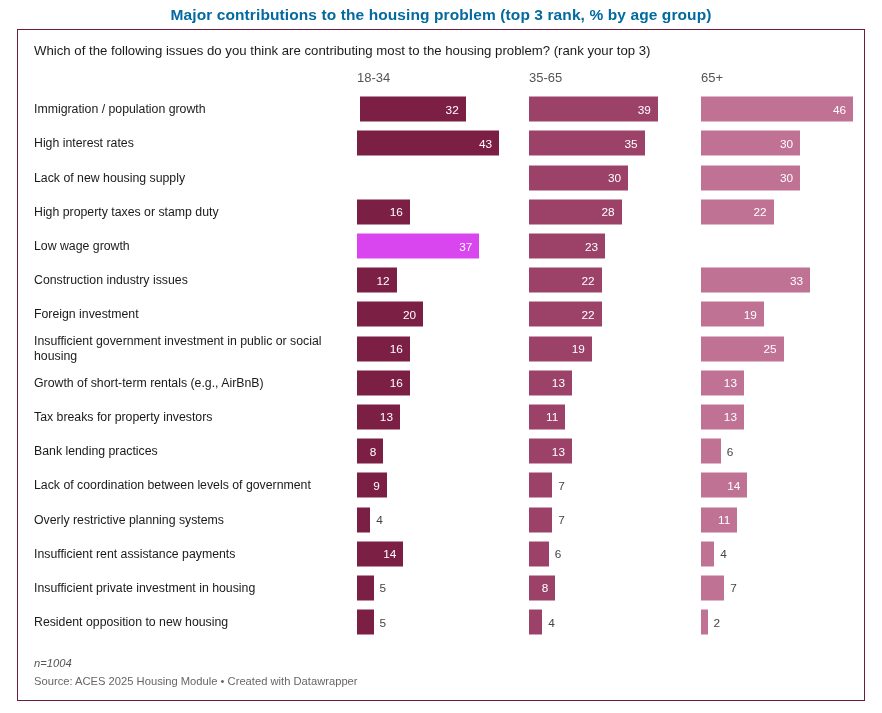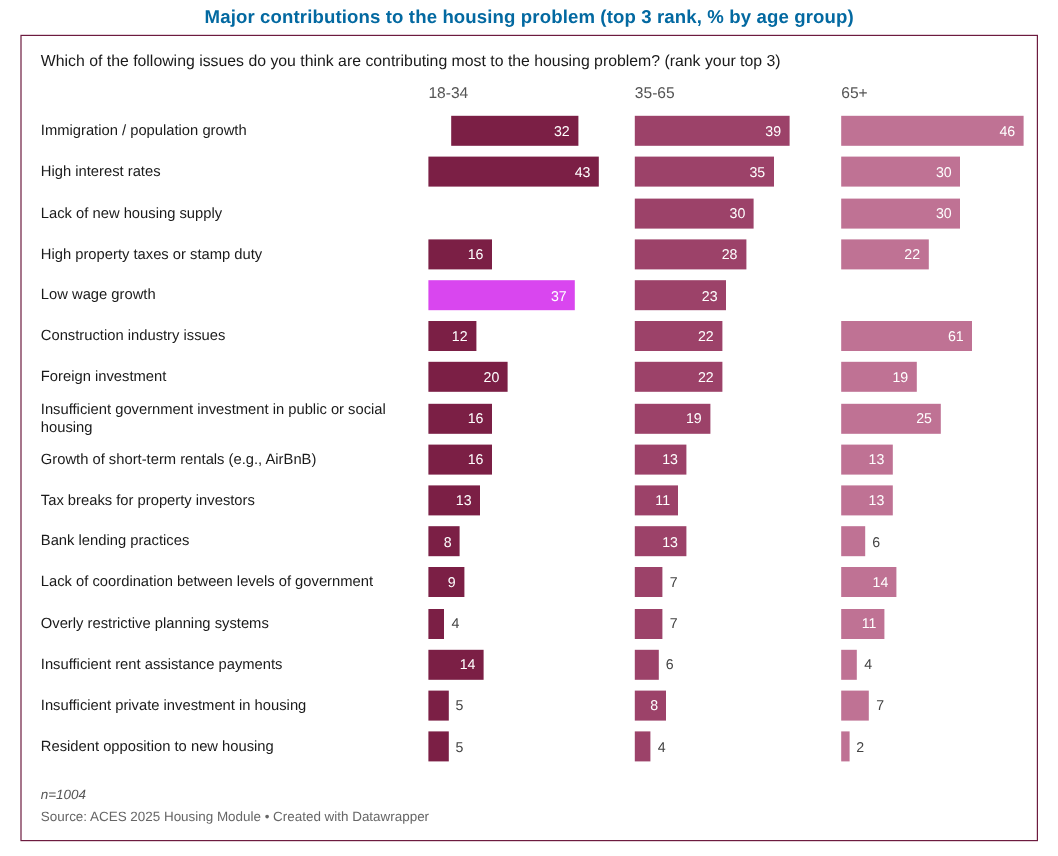--- a/index.html
+++ b/index.html
@@ -131,21 +131,21 @@
 
     <div class="group-headers">
       <div class="group-header" style="left: 339px;">18-34</div>
       <div class="group-header" style="left: 511px;">35-65</div>
       <div class="group-header" style="left: 683px;">65+</div>
     </div>
 
     <div class="rows" id="rows">
         <div class="row">
           <div class="row-label">Immigration / population growth</div>
-          <div class="bar-area" style="left: 358px; width: 152px;">
+          <div class="bar-area" style="left: 342px; width: 152px;">
             <div class="bar" style="width: 105.739px; background: rgb(123, 31, 69);">
               <span class="bar-value">32</span>
             </div>
           </div>
           <div class="bar-area" style="left: 511px; width: 152px;">
             <div class="bar" style="width: 128.87px; background: rgb(156, 66, 105);">
               <span class="bar-value">39</span>
             </div>
           </div>
           <div class="bar-area" style="left: 683px; width: 152px;">
@@ -223,21 +223,21 @@
               <span class="bar-value">12</span>
             </div>
           </div>
           <div class="bar-area" style="left: 511px; width: 152px;">
             <div class="bar" style="width: 72.6957px; background: rgb(156, 66, 105);">
               <span class="bar-value">22</span>
             </div>
           </div>
           <div class="bar-area" style="left: 683px; width: 152px;">
             <div class="bar" style="width: 109.043px; background: rgb(191, 114, 148);">
-              <span class="bar-value">61</span>
+              <span class="bar-value">33</span>
             </div>
           </div>
         </div>
         <div class="row">
           <div class="row-label">Foreign investment</div>
           <div class="bar-area" style="left: 339px; width: 152px;">
             <div class="bar" style="width: 66.087px; background: rgb(123, 31, 69);">
               <span class="bar-value">20</span>
             </div>
           </div>

